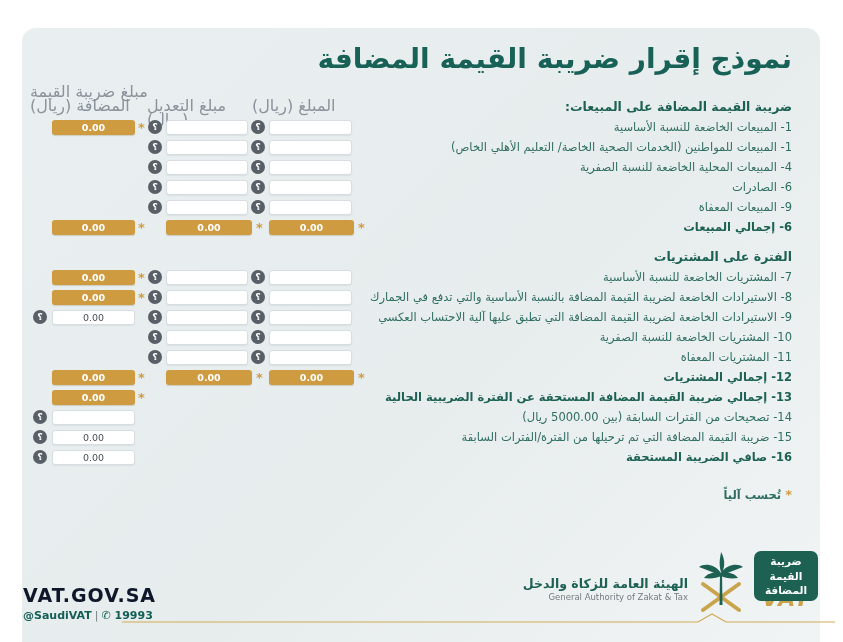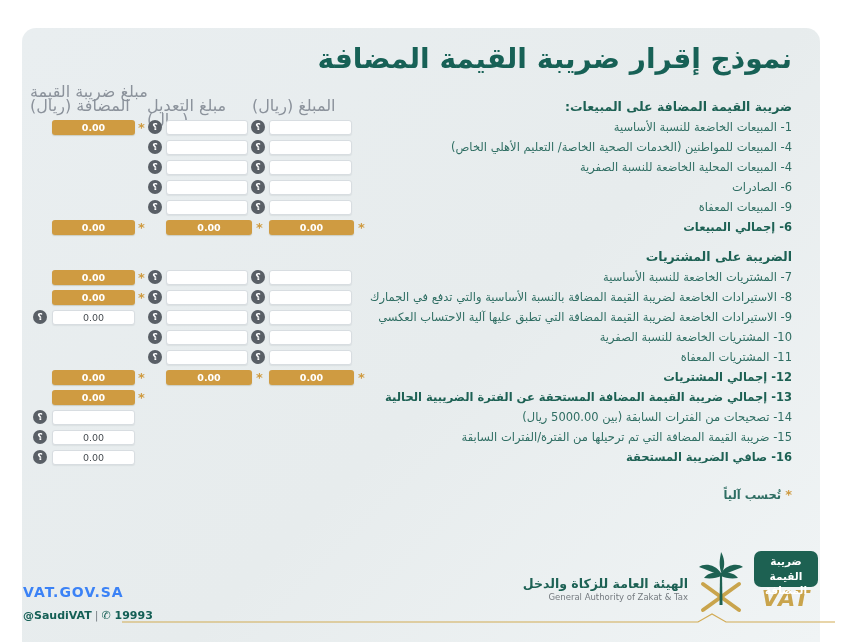--- a/index.html
+++ b/index.html
@@ -36,32 +36,32 @@
           line-height:15px; }
 
   .q { position:absolute; width:14px; height:14px; border-radius:50%;
        background:#595f66; color:#fff; font-size:9.5px; font-weight:bold;
        text-align:center; line-height:14px; cursor:pointer; }
 
   .footnote { position:absolute; right:51px; top:487px; direction:rtl;
               font-size:11.5px; font-weight:bold; color:#2f6e63; }
   .footnote .fstar { color:#cf9b41; font-size:13px; }
 
-  .site { position:absolute; left:23px; top:584px; font-size:14px; font-weight:bold;
-          color:#3b82f6; letter-spacing:1px; }
+  .site { position:absolute; left:23px; top:584px; font-size:19px; font-weight:bold;
+          color:#0f172a; letter-spacing:1px; }
   .social { position:absolute; left:23px; top:609px; font-size:11px; font-weight:bold;
             color:#145f55; }
   .social .sep { color:#7a8187; font-weight:normal; padding:0 3px; }
 
   .gazt-text { position:absolute; left:528px; top:576px; width:160px; text-align:right; }
   .gazt-ar { direction:rtl; font-size:12.5px; font-weight:bold; color:#1d6154;
              line-height:15px; white-space:nowrap; }
   .gazt-en { font-size:8.5px; color:#757b80; line-height:12px; white-space:nowrap; }
 
-  .vat-logo { position:absolute; left:754px; top:551px; width:64px; height:36px;
+  .vat-logo { position:absolute; left:754px; top:551px; width:64px; height:50px;
               background:#1d6152; border-radius:7px; z-index:2;
               text-align:center; padding-top:3px; }
   .vat-logo div { color:#fff; font-size:10.5px; font-weight:bold; line-height:14.5px;
                   direction:rtl; }
   .vat-en { position:absolute; left:754px; top:586px; width:64px; z-index:1;
             text-align:center; font-size:22px; font-weight:bold; font-style:italic;
             color:#c9a44c; letter-spacing:1px; }
 
   .divider { position:absolute; left:122px; top:612px; z-index:0; }
   .palm { position:absolute; left:692px; top:547px; z-index:2; }
@@ -84,21 +84,21 @@
   <div class="sechdr" style="top:99px;">ضريبة القيمة المضافة على المبيعات:</div>
 
   <div class="rowlabel" style="top:120px;">1- المبيعات الخاضعة للنسبة الأساسية</div>
   <span class="q" style="left:251px; top:120px;">؟</span>
   <input class="field" style="left: 269px; top: 120px; width: 83px;">
   <span class="q" style="left:148px; top:120px;">؟</span>
   <input class="field" style="left: 166px; top: 120px; width: 82px;">
   <div class="gold" style="left:52px; top:120px; width:83px;">0.00</div>
   <span class="star" style="left:138px; top:120px;">*</span>
 
-  <div class="rowlabel" style="top:140px;">4- المبيعات للمواطنين (الخدمات الصحية الخاصة/ التعليم الأهلي الخاص)</div>
+  <div class="rowlabel" style="top:140px;">1- المبيعات للمواطنين (الخدمات الصحية الخاصة/ التعليم الأهلي الخاص)</div>
   <span class="q" style="left:251px; top:140px;">؟</span>
   <input class="field" style="left: 269px; top: 140px; width: 83px;">
   <span class="q" style="left:148px; top:140px;">؟</span>
   <input class="field" style="left: 166px; top: 140px; width: 82px;">
 
   <div class="rowlabel" style="top:160px;">4- المبيعات المحلية الخاضعة للنسبة الصفرية</div>
   <span class="q" style="left:251px; top:160px;">؟</span>
   <input class="field" style="left: 269px; top: 160px; width: 83px;">
   <span class="q" style="left:148px; top:160px;">؟</span>
   <input class="field" style="left: 166px; top: 160px; width: 82px;">
@@ -116,21 +116,21 @@
   <input class="field" style="left: 166px; top: 200px; width: 82px;">
 
   <div class="rowlabel bold" style="top:220px;">6- إجمالي المبيعات</div>
   <div class="gold" style="left:269px; top:220px; width:85px;">0.00</div>
   <span class="star" style="left:358px; top:220px;">*</span>
   <div class="gold" style="left:166px; top:220px; width:86px;">0.00</div>
   <span class="star" style="left:256px; top:220px;">*</span>
   <div class="gold" style="left:52px; top:220px; width:83px;">0.00</div>
   <span class="star" style="left:138px; top:220px;">*</span>
 
-  <div class="sechdr" style="top:249px;">الضريبة على المشتريات</div>
+  <div class="sechdr" style="top:249px;">الفترة على المشتريات</div>
 
   <div class="rowlabel" style="top:270px;">7- المشتريات الخاضعة للنسبة الأساسية</div>
   <span class="q" style="left:251px; top:270px;">؟</span>
   <input class="field" style="left: 269px; top: 270px; width: 83px;">
   <span class="q" style="left:148px; top:270px;">؟</span>
   <input class="field" style="left: 166px; top: 270px; width: 82px;">
   <div class="gold" style="left:52px; top:270px; width:83px;">0.00</div>
   <span class="star" style="left:138px; top:270px;">*</span>
 
   <div class="rowlabel" style="top:290px;">8- الاستيرادات الخاضعة لضريبة القيمة المضافة بالنسبة الأساسية والتي تدفع في الجمارك</div>

